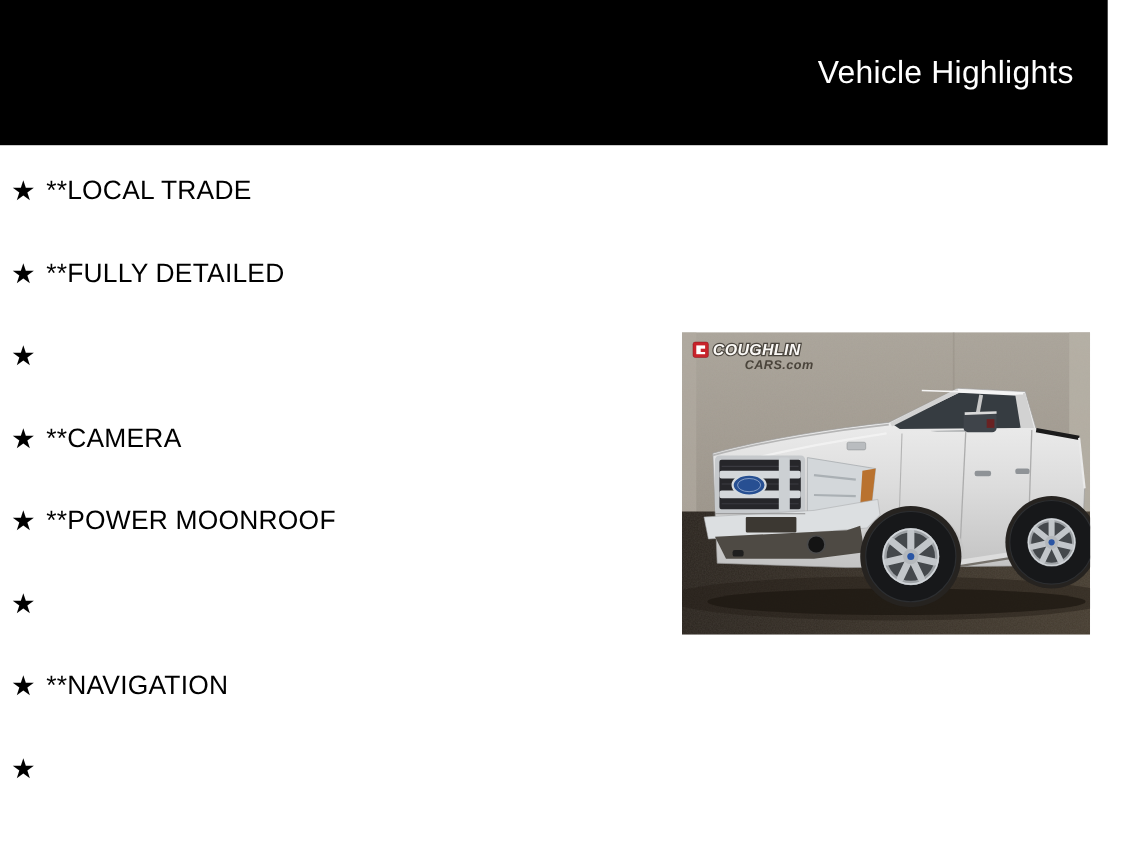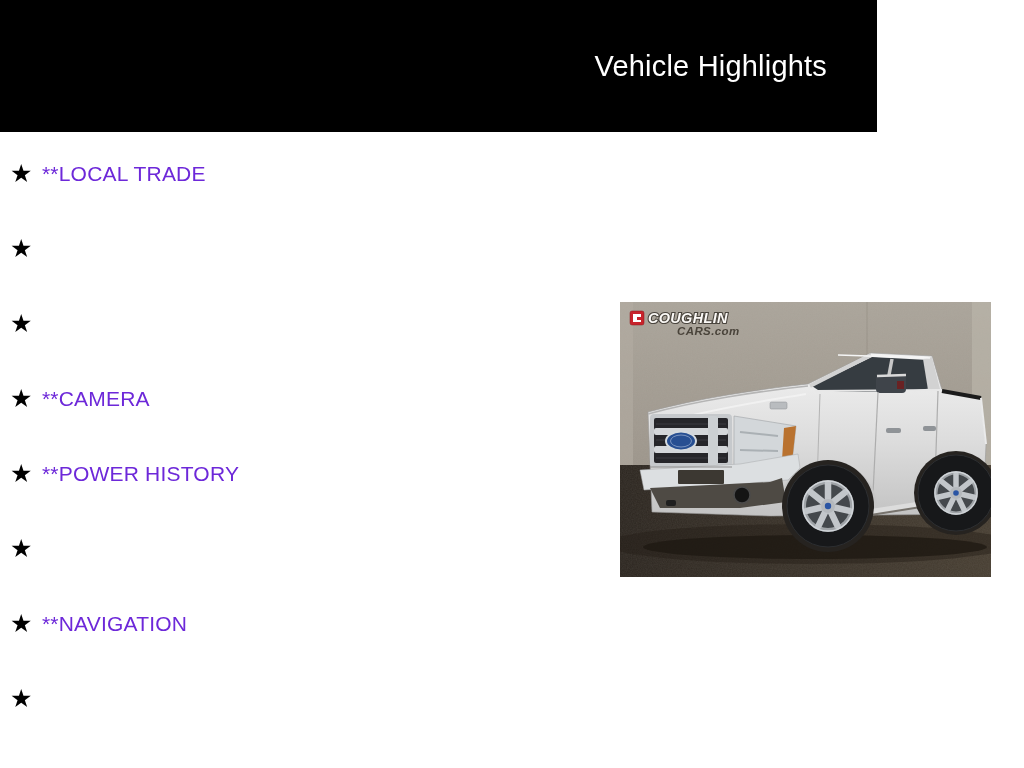--- a/index.html
+++ b/index.html
@@ -1,41 +1,41 @@
 <!DOCTYPE html>
 <html><head>
 <meta charset="utf-8">
 <style>
   html,body{margin:0;padding:0;}
   body{
     width:1024px;height:768px;position:relative;overflow:hidden;
     background:#ffffff;font-family:"Liberation Sans",sans-serif;
   }
   .header{
-    position:absolute;top:0;left:0;width:877px;height:132px;
+    position:absolute;top:0;left:0;width:1007px;height:132px;
     background:#000000;display:flex;align-items:center;justify-content:flex-end;
-    box-sizing:border-box;padding-right:50px;
+    box-sizing:border-box;padding-right:31px;
   }
   .header .title{
     color:#ffffff;font-size:29px;font-weight:400;letter-spacing:0.2px;
   }
   .highlights{
     position:absolute;left:10px;top:132px;width:585px;
     box-sizing:border-box;padding-top:24px;
   }
   ul.hl-list{list-style:none;margin:0;padding:0;}
   li.hl{
     display:flex;align-items:flex-start;margin:0 0 40px 0;
   }
   .star{
     flex:0 0 32px;width:32px;font-size:25px;line-height:35px;color:#000;
     font-family:"DejaVu Sans","Liberation Sans",sans-serif;
   }
   .hl-text{
-    width:520px;font-size:21px;line-height:35px;color:#6d28d9;
+    width:520px;font-size:24px;line-height:35px;color:#000000;
     letter-spacing:0.2px;white-space:normal;
   }
   .photo{
     position:absolute;left:620px;top:302px;width:397px;height:275px;
   }
   .photo svg{display:block;width:371px;height:275px;}
 </style>
 </head>
 <body>
 
@@ -45,34 +45,35 @@
 
 <div class="highlights">
   <ul class="hl-list">
   <li class="hl">
     <span class="star">★</span>
     <span class="hl-text">**LOCAL TRADE</span>
   </li>
 
   <li class="hl">
     <span class="star">★</span>
+    <span class="hl-text">**FULLY DETAILED</span>
   </li>
 
   <li class="hl">
     <span class="star">★</span>
   </li>
 
   <li class="hl">
     <span class="star">★</span>
     <span class="hl-text">**CAMERA</span>
   </li>
 
   <li class="hl">
     <span class="star">★</span>
-    <span class="hl-text">**POWER HISTORY</span>
+    <span class="hl-text">**POWER MOONROOF</span>
   </li>
 
   <li class="hl">
     <span class="star">★</span>
   </li>
 
   <li class="hl">
     <span class="star">★</span>
     <span class="hl-text">**NAVIGATION</span>
   </li>

